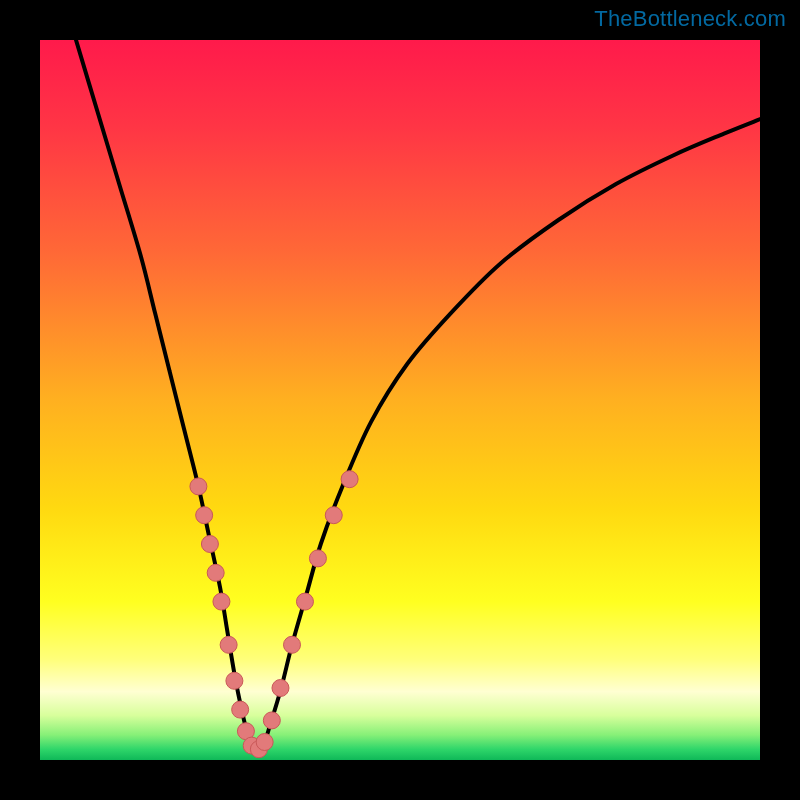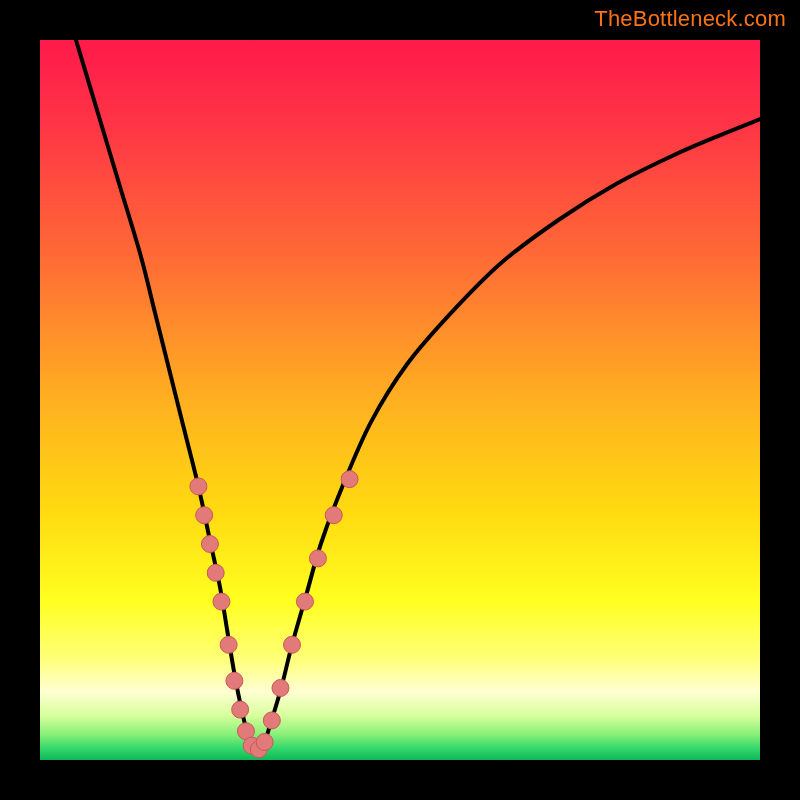--- a/index.html
+++ b/index.html
@@ -37,21 +37,21 @@
     position: absolute;
     left: 0;
     top: 0;
     width: 100%;
     height: 100%;
   }
   .attribution {
     position: absolute;
     top: 6px;
     right: 14px;
-    color: #f97316;
+    color: #0369a1;
     font-size: 22px;
     font-weight: 400;
     letter-spacing: 0.2px;
   }
 </style>
 </head>
 <body>
 
 <div class="frame">
 

